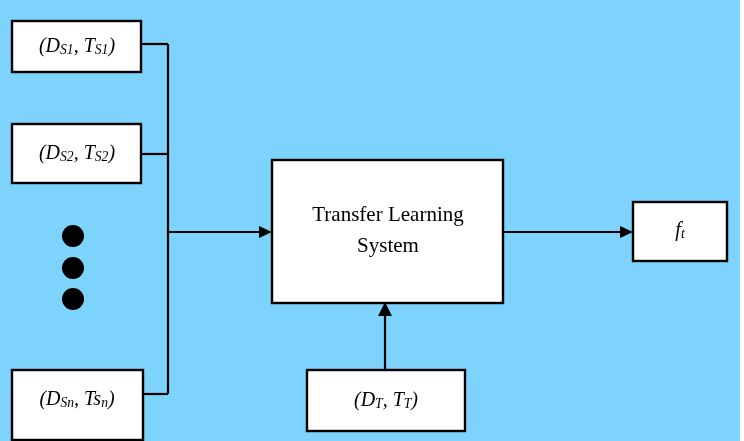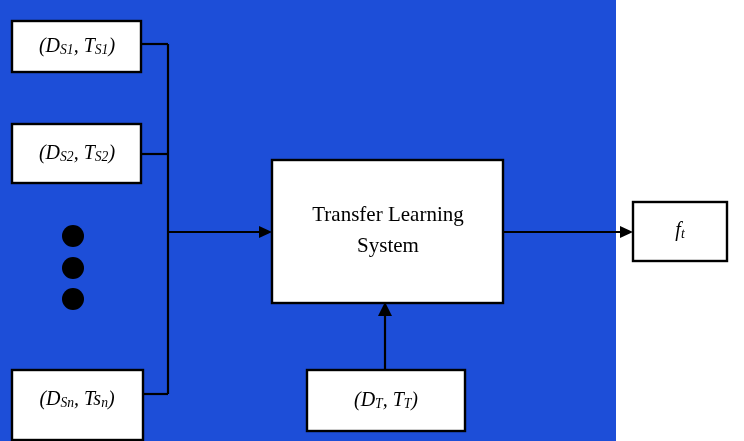--- a/index.html
+++ b/index.html
@@ -9,23 +9,23 @@
     background: #ffffff;
   }
   body {
     width: 744px;
     height: 441px;
     overflow: hidden;
     font-family: "Liberation Serif", serif;
   }
   #diagram-root {
     position: relative;
-    width: 616px;
+    width: 740px;
     height: 441px;
-    background: #1d4ed8;
+    background: #7dd3fc;
   }
   svg.diagram-canvas {
     display: block;
     width: 744px;
     height: 441px;
   }
   .node-box {
     fill: #ffffff;
     stroke: #000000;
     stroke-width: 2.4;

